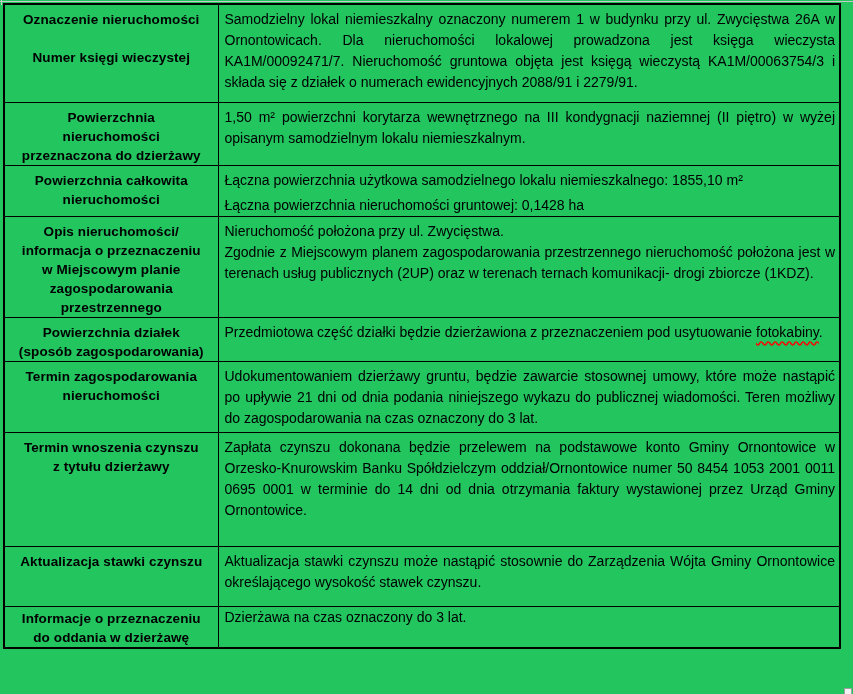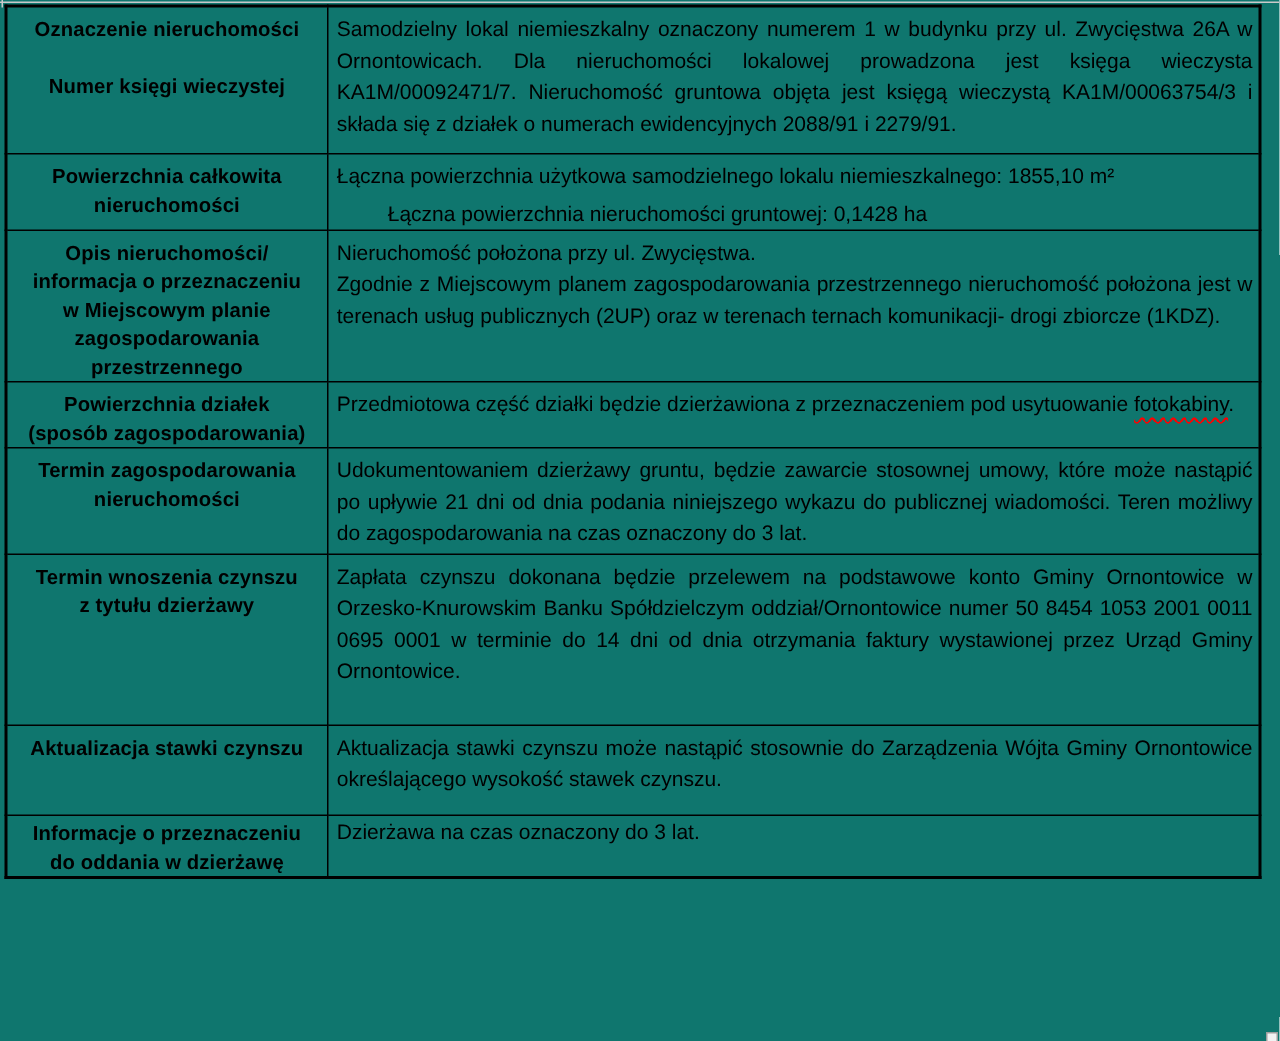--- a/index.html
+++ b/index.html
@@ -1,19 +1,19 @@
 <!DOCTYPE html>
 <html lang="pl"><head>
 <meta charset="utf-8">
 <style>
   html,body{margin:0;padding:0;background:#ffffff;}
   #screen{
     position:relative;
     width:853px;height:694px;
-    background:#0f766e;
+    background:#22c55e;
     overflow:hidden;
     font-family:"Liberation Sans","DejaVu Sans",sans-serif;
     color:#000000;
   }
   
   .top-rule{
     position:absolute;top:1px;left:0;width:853px;height:0;
     border-top:1px solid #c9c9c9;
   }
   .top-rule-tick{
@@ -49,21 +49,21 @@
     padding:5px 2px 0 2px;
     letter-spacing:0.1px;
   }
   .body-cell-inner{padding:4px 4px 0 6px;}
   .body-cell-inner p{
     margin:0;
     font-size:14px;
     line-height:21px;
     text-align:justify;
   }
-  .body-cell-inner p.sp{margin-top:4px;margin-left:34px;}
+  .body-cell-inner p.sp{margin-top:4px;}
   td.vcenter .body-cell-inner{display:flex;align-items:flex-end;height:100%;padding-top:0;}
   .misspelled{text-decoration-color:#000;}
   .misspelled .squiggle{
     text-decoration:underline wavy #ff0000;
     text-decoration-skip-ink:none;
     text-underline-offset:4px;
   }
 </style>
 </head>
 <body>
@@ -85,20 +85,32 @@
 
 Numer księgi wieczystej</div>
       </td>
       <td>
         <div class="body-cell-inner">
           <p>Samodzielny lokal niemieszkalny oznaczony numerem 1 w budynku przy ul. Zwycięstwa 26A w Ornontowicach. Dla nieruchomości lokalowej prowadzona jest księga wieczysta KA1M/00092471/7. Nieruchomość gruntowa objęta jest księgą wieczystą KA1M/00063754/3 i składa się z działek o numerach ewidencyjnych 2088/91 i 2279/91.</p>
         </div>
       </td>
     </tr>
 
+    <tr style="height:62px">
+      <td class="hcell">
+        <div class="hdr">Powierzchnia
+nieruchomości
+przeznaczona do dzierżawy</div>
+      </td>
+      <td>
+        <div class="body-cell-inner">
+          <p>1,50 m² powierzchni korytarza wewnętrznego na III kondygnacji naziemnej (II piętro) w wyżej opisanym samodzielnym lokalu niemieszkalnym.</p>
+        </div>
+      </td>
+    </tr>
 
     <tr style="height:47px">
       <td class="hcell">
         <div class="hdr">Powierzchnia całkowita
 nieruchomości</div>
       </td>
       <td>
         <div class="body-cell-inner">
           <p>Łączna powierzchnia użytkowa samodzielnego lokalu niemieszkalnego: 1855,10 m²</p>
           <p class="sp">Łączna powierzchnia nieruchomości gruntowej: 0,1428 ha</p>

